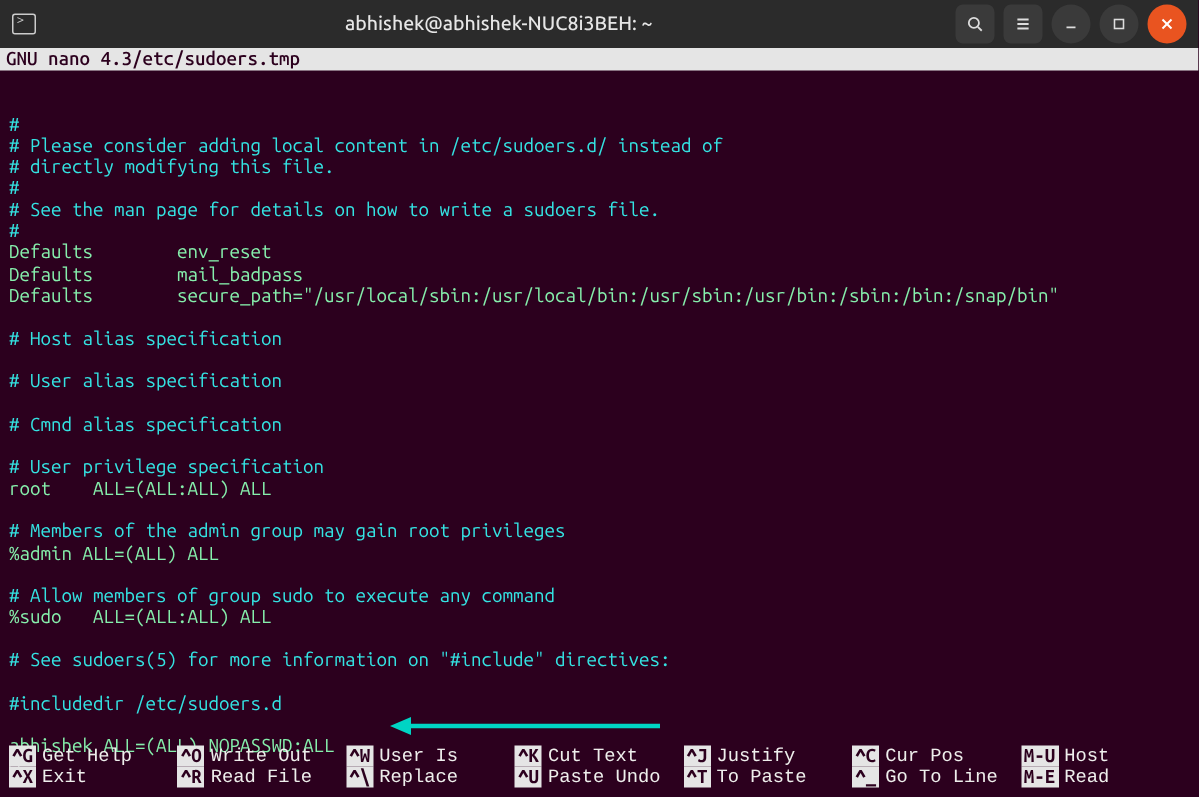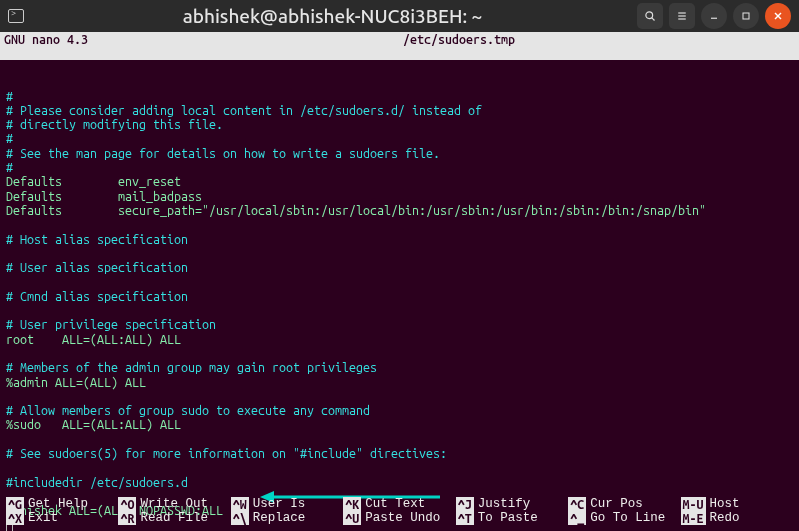--- a/index.html
+++ b/index.html
@@ -13,21 +13,21 @@
   position: relative;
 }
 .titlebar {
   height: 32px;
   background: #2b2b2b;
   display: flex;
   align-items: center;
   padding: 0 8px;
   color: #e6e6e6;
   font-family: "Ubuntu", sans-serif;
-  font-size: 19px;
+  font-size: 13px;
 }
 .titlebar .term-icon {
   width: 16px; height: 14px;
   border: 1.5px solid #ccc;
   border-radius: 2px;
   position: relative;
   margin-right: 10px;
 }
 .titlebar .term-icon::after {
   content: ">";
@@ -42,28 +42,28 @@
   margin-left: 6px;
   display: flex; align-items: center; justify-content: center;
   color: #ddd;
 }
 .tb-btn.round { border-radius: 50%; }
 .tb-btn.close { background: #e95420; color: #fff; }
 .tb-btn svg { width: 12px; height: 12px; }
 .nano-status {
   background: #e5e5e5;
   color: #2c001e;
-  height: 28px;
+  height: 15px;
   line-height: 15px;
   padding: 0 4px;
   display: flex;
   font-weight: 500;
 }
 .nano-status .left { flex: 0 0 auto; }
-.nano-status .center { flex: 1; text-align: center; padding-left: 35px; }
+.nano-status .center { flex: 1; text-align: left; }
 .editor {
   padding: 0 6px;
   white-space: pre;
   line-height: 14.3px;
   position: relative;
 }
 .cmt { color: #34e2e2; }
 .wht { color: #86efac; }
 .cursor {
   display: inline-block;
@@ -192,15 +192,15 @@
     <div class="sc">
       <span class="key">^T</span>
       <span class="lbl">To Paste</span>
     </div>
     <div class="sc">
       <span class="key">^_</span>
       <span class="lbl">Go To Line</span>
     </div>
     <div class="sc">
       <span class="key">M-E</span>
-      <span class="lbl">Redo</span>
+      <span class="lbl">Read</span>
     </div>
   </div>
 
 </body></html>

